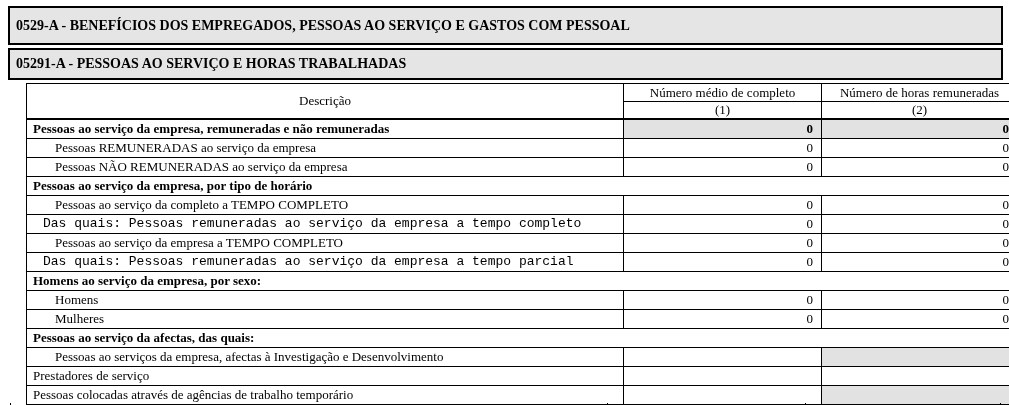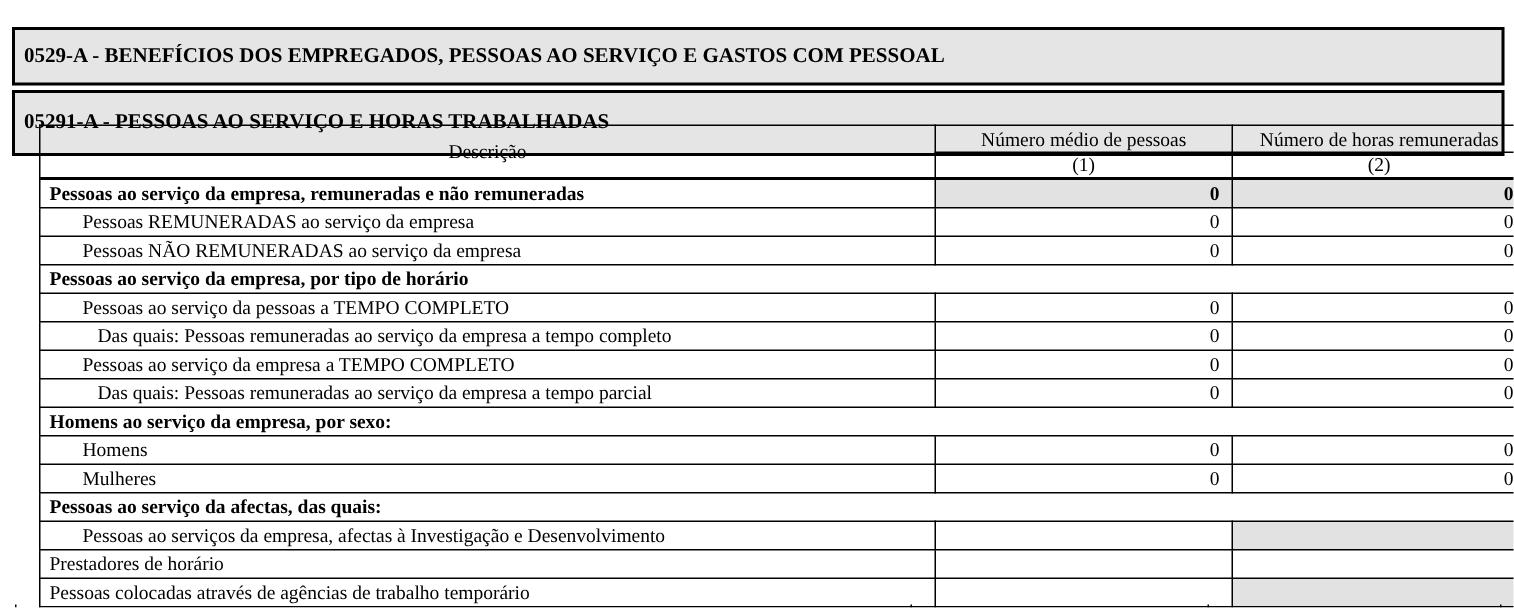--- a/index.html
+++ b/index.html
@@ -16,24 +16,23 @@
   
   .title-bar {
     position: absolute;
     left: 8px; width: 995px;
     background: var(--bar-bg, #e5e5e5);
     border: 2px solid #000;
     display: flex; align-items: center;
     padding-left: 6px;
     font-weight: bold;
     font-size: 14px;
-    margin-top: 12px;
   }
   #title-main { top: 6px; height: 39px; }
-  #title-section { top: 48px; height: 44px; }
+  #title-section { top: 48px; height: 32px; }
 
   
   table {
     position: absolute;
     left: 26px; top: 83px;
     width: 991px;
     border-collapse: collapse;
     table-layout: fixed;
   }
   col.c-desc { width: 597px; }
@@ -49,21 +48,21 @@
     white-space: nowrap;
   }
   thead th { text-align: center; vertical-align: middle; }
   .top-h  { height: 18px; }
   .code-h { height: 16px; border-bottom: 2px solid #000; }
   .desc-h { border-bottom: 2px solid #000; }
 
   tbody td { height: 19px; vertical-align: middle; }
   td.desc { text-align: left; padding-left: 6px; }
   td.desc.ind1 { padding-left: 28px; margin-left: 27px; }
-  td.desc.ind2 { padding-left: 38px; }
+  td.desc.ind2 { padding-left: 16px; font-family: Liberation Mono, monospace; }
   tr.bold td { font-weight: bold; }
   td.val { text-align: right; padding-right: 8px; }
   td.shaded { background: var(--shaded, #e2e2e2); }
 
   
   .cutoff { position: absolute; left: 10px; top: 403px; width: 991px; height: 2px; }
   .cutoff i { position: absolute; top: 0; bottom: 0; width: 1px; background: #000; }
   .cutoff i:nth-child(1) { left: 0; }
   .cutoff i:nth-child(2) { left: 597px; }
   .cutoff i:nth-child(3) { left: 795px; }
@@ -84,21 +83,21 @@
 
   <table>
     <colgroup>
       <col class="c-desc">
         <col class="c-val1">
         <col class="c-val2">
     </colgroup>
     <thead>
       <tr>
         <th rowspan="2" class="desc-h">Descrição</th>
-        <th class="top-h">Número médio de pessoas</th>
+        <th class="top-h">Número médio de completo</th>
         <th class="top-h">Número de horas remuneradas</th>
       </tr>
       <tr>
         <th class="code-h">(1)</th>
         <th class="code-h">(2)</th>
       </tr>
     </thead>
     <tbody>
         <tr class="bold">
           <td class="desc">Pessoas ao serviço da empresa, remuneradas e não remuneradas</td>
@@ -112,21 +111,21 @@
         </tr>
         <tr>
           <td class="desc ind1">Pessoas NÃO REMUNERADAS ao serviço da empresa</td>
           <td class="val">0</td>
           <td class="val">0</td>
         </tr>
         <tr class="bold">
           <td class="desc" colspan="3">Pessoas ao serviço da empresa, por tipo de horário</td>
         </tr>
         <tr>
-          <td class="desc ind1">Pessoas ao serviço da pessoas a TEMPO COMPLETO</td>
+          <td class="desc ind1">Pessoas ao serviço da completo a TEMPO COMPLETO</td>
           <td class="val">0</td>
           <td class="val">0</td>
         </tr>
         <tr>
           <td class="desc ind2">Das quais: Pessoas remuneradas ao serviço da empresa a tempo completo</td>
           <td class="val">0</td>
           <td class="val">0</td>
         </tr>
         <tr>
           <td class="desc ind1">Pessoas ao serviço da empresa a TEMPO COMPLETO</td>
@@ -153,21 +152,21 @@
         </tr>
         <tr class="bold">
           <td class="desc" colspan="3">Pessoas ao serviço da afectas, das quais:</td>
         </tr>
         <tr>
           <td class="desc ind1">Pessoas ao serviços da empresa, afectas à Investigação e Desenvolvimento</td>
           <td class="val"></td>
           <td class="val shaded"></td>
         </tr>
         <tr>
-          <td class="desc">Prestadores de horário</td>
+          <td class="desc">Prestadores de serviço</td>
           <td class="val"></td>
           <td class="val"></td>
         </tr>
         <tr>
           <td class="desc">Pessoas colocadas através de agências de trabalho temporário</td>
           <td class="val"></td>
           <td class="val shaded"></td>
         </tr>
       </tbody>
   </table>

